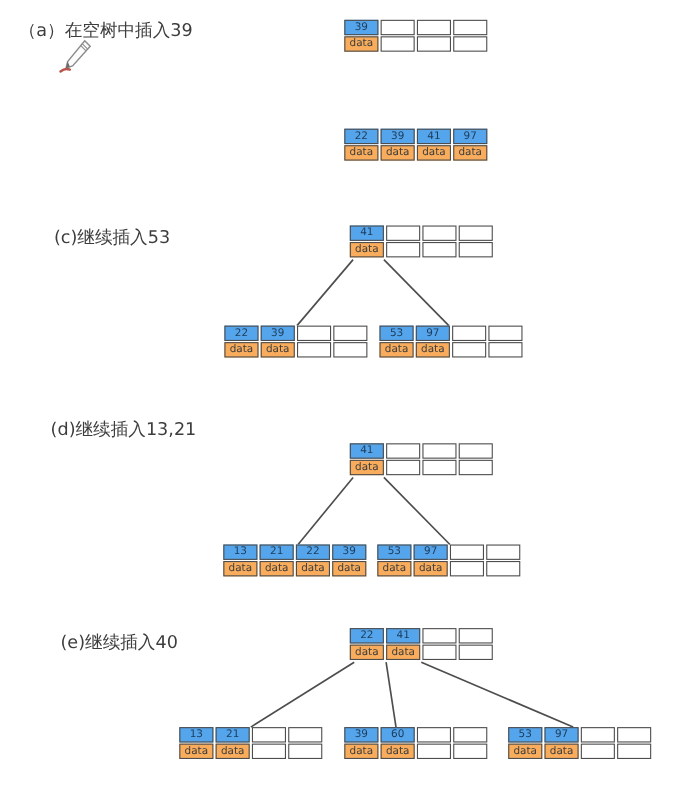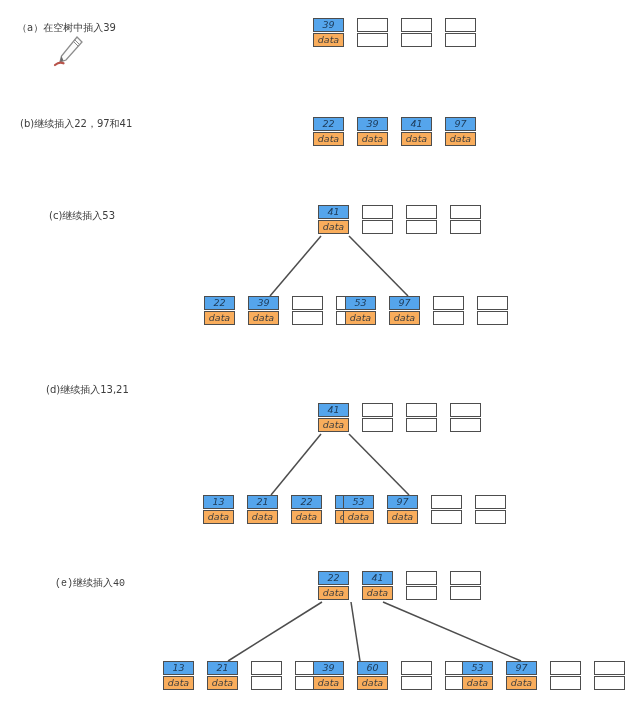--- a/index.html
+++ b/index.html
@@ -6,30 +6,29 @@
   #stage{
     position:relative;
     width:629px;height:722px;
     background:#ffffff;
     font-family:"DejaVu Sans","Liberation Sans",sans-serif;
     overflow:hidden;
   }
   .edges{position:absolute;left:0;top:0;pointer-events:none;}
   .label{
     position:absolute;
-    font-size:10px;
+    font-size:16px;
     line-height:15px;
     color:var(--label-text,#3d3d3d);
     white-space:nowrap;
   }
   .node{
     position:absolute;
     display:flex;
-    gap:13px;
-    font-style:italic;
+    gap:2px;
   }
   .col{display:flex;flex-direction:column;gap:1px;}
   .cell{
     width:29px;height:12px;
     border:1.5px solid var(--cell-border,#4d4d4d);
     display:flex;align-items:center;justify-content:center;
     font-size:9.5px;line-height:12px;
     background:var(--empty-fill,#ffffff);
   }
   .cell.key{background:var(--key-fill,#55a5ec);color:var(--key-text,#1d3a57);}
@@ -71,21 +70,20 @@
       </div>
       <div class="col">
         <div class="cell empty"></div>
         <div class="cell empty"></div>
       </div>
       <div class="col">
         <div class="cell empty"></div>
         <div class="cell empty"></div>
       </div>
     </div>
-    <div class="label" style="left: 20px; top: 116px;">(b)继续插入22，97和41</div>
     <div class="node" style="left: 313px; top: 117px;">
       <div class="col">
         <div class="cell key">22</div>
         <div class="cell data">data</div>
       </div>
       <div class="col">
         <div class="cell key">39</div>
         <div class="cell data">data</div>
       </div>
       <div class="col">
@@ -200,21 +198,21 @@
       </div>
       <div class="col">
         <div class="cell empty"></div>
         <div class="cell empty"></div>
       </div>
       <div class="col">
         <div class="cell empty"></div>
         <div class="cell empty"></div>
       </div>
     </div>
-    <div class="label" style="left: 55px; top: 576px; font-family: Liberation Mono, monospace;">(e)继续插入40</div>
+    <div class="label" style="left: 55px; top: 576px;">(e)继续插入40</div>
     <div class="node" style="left: 318px; top: 571px;">
       <div class="col">
         <div class="cell key">22</div>
         <div class="cell data">data</div>
       </div>
       <div class="col">
         <div class="cell key">41</div>
         <div class="cell data">data</div>
       </div>
       <div class="col">

